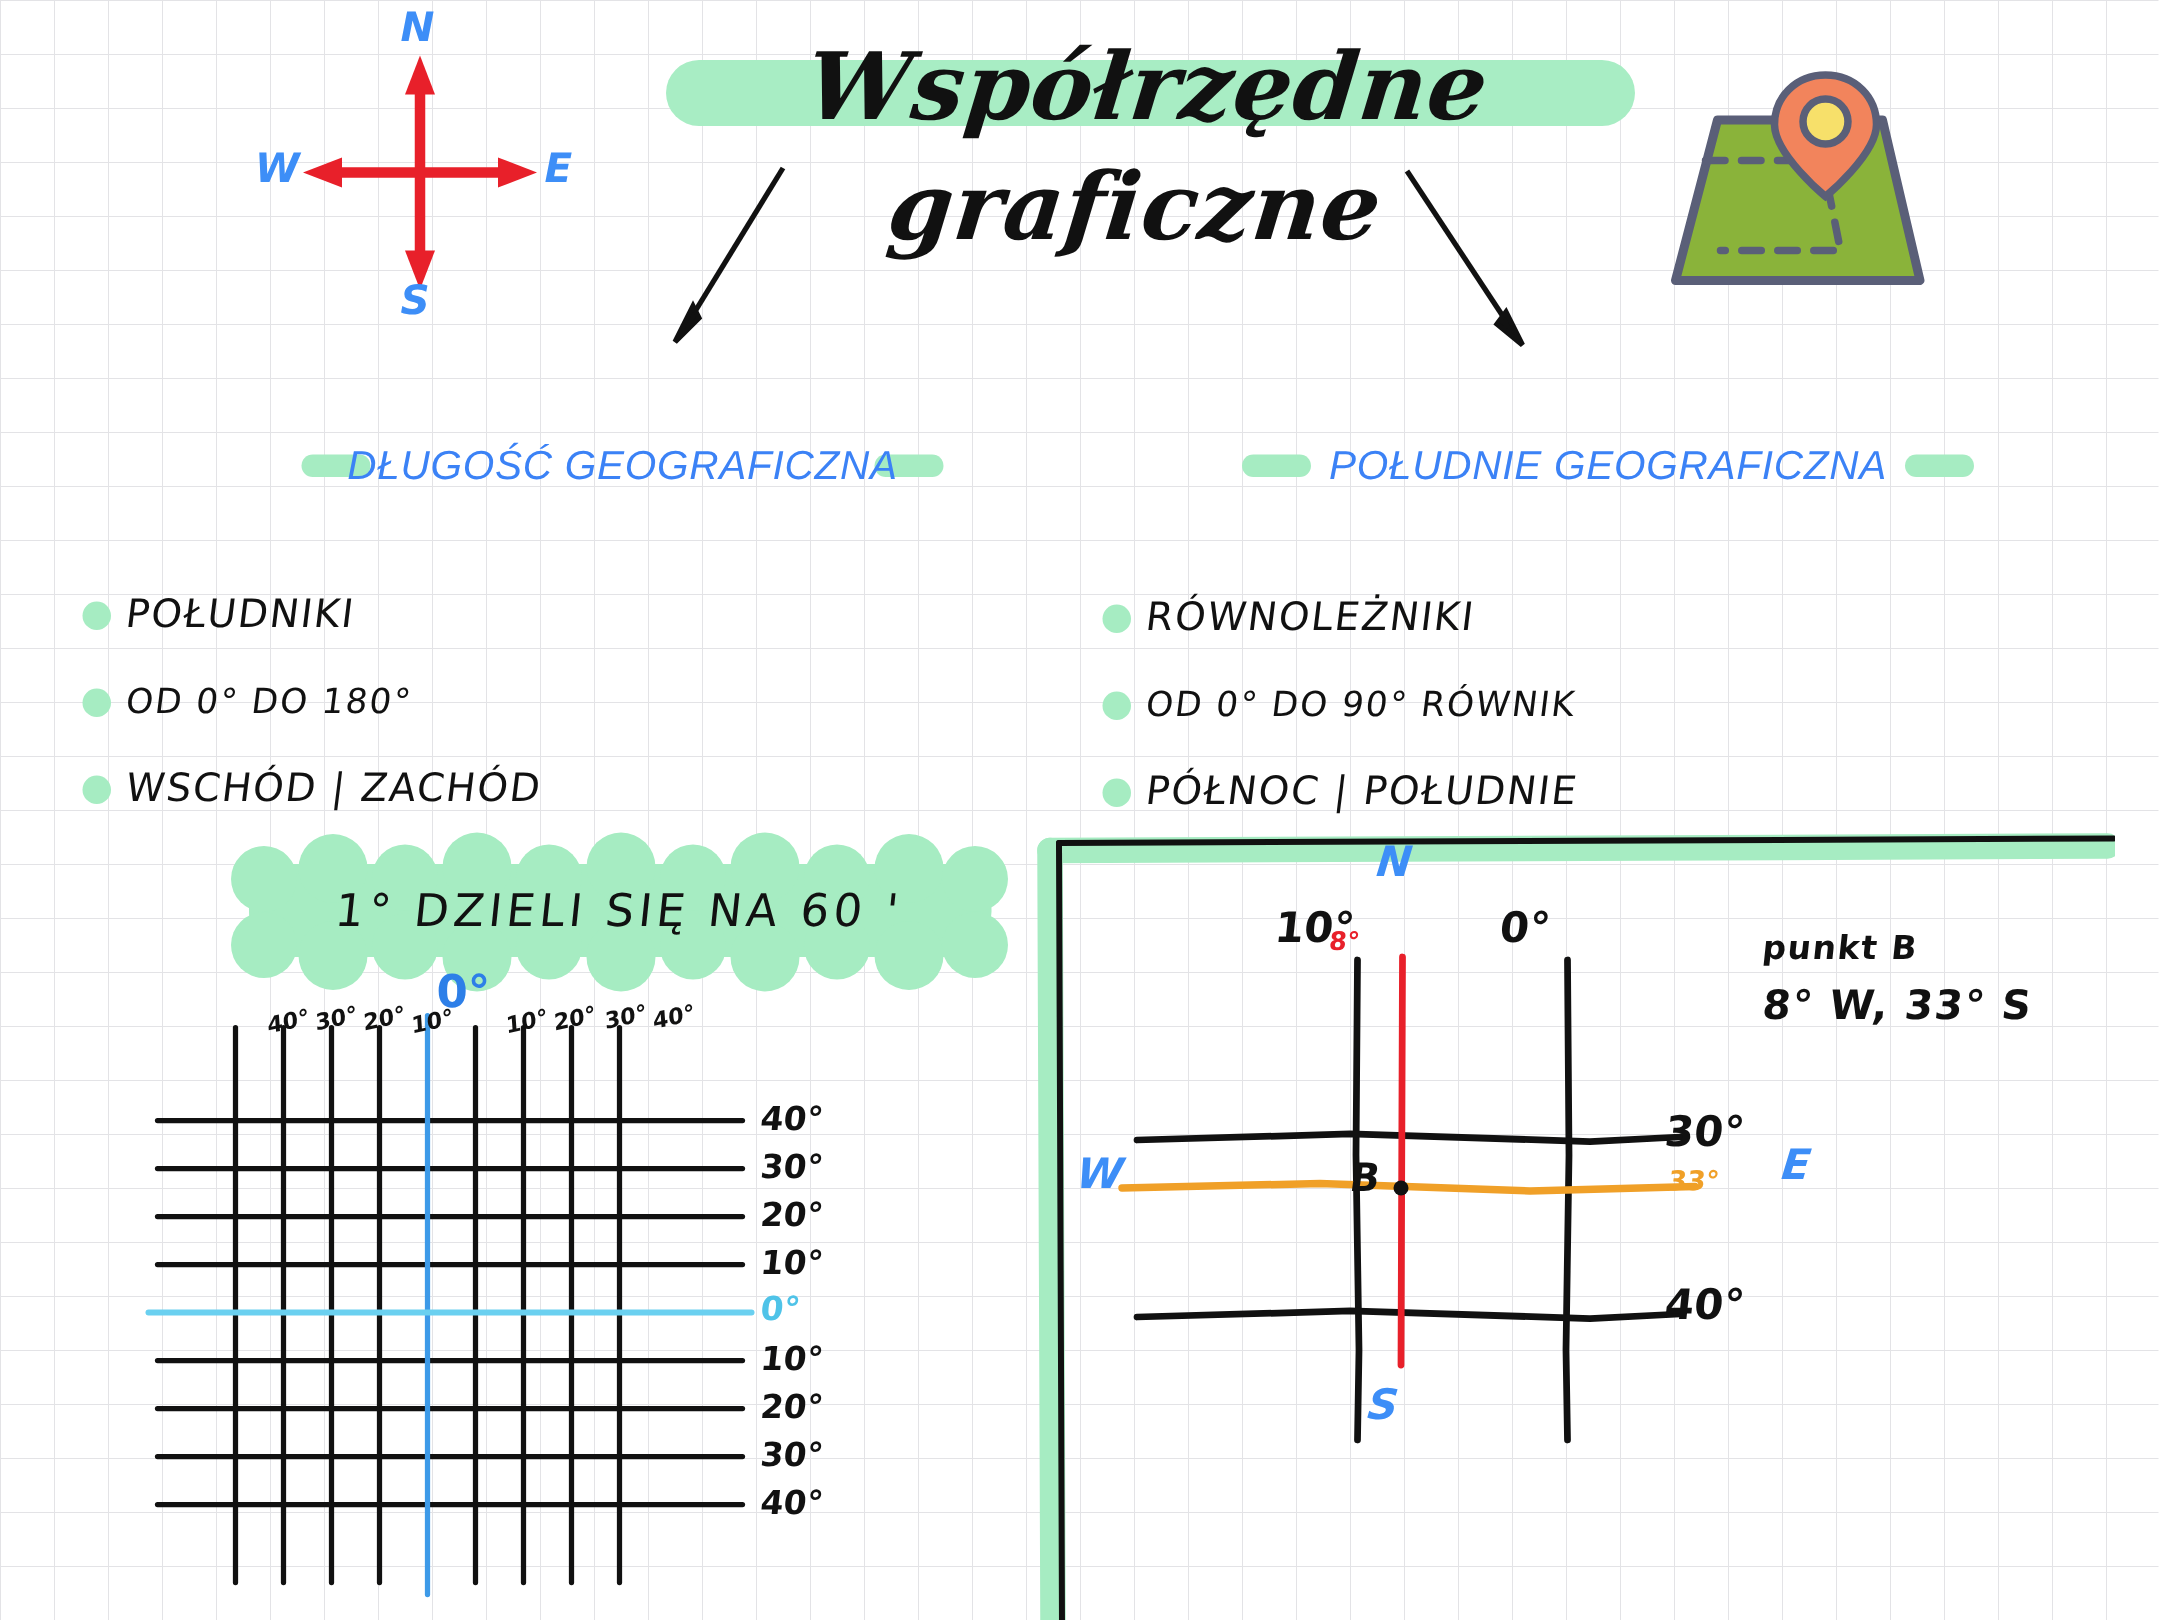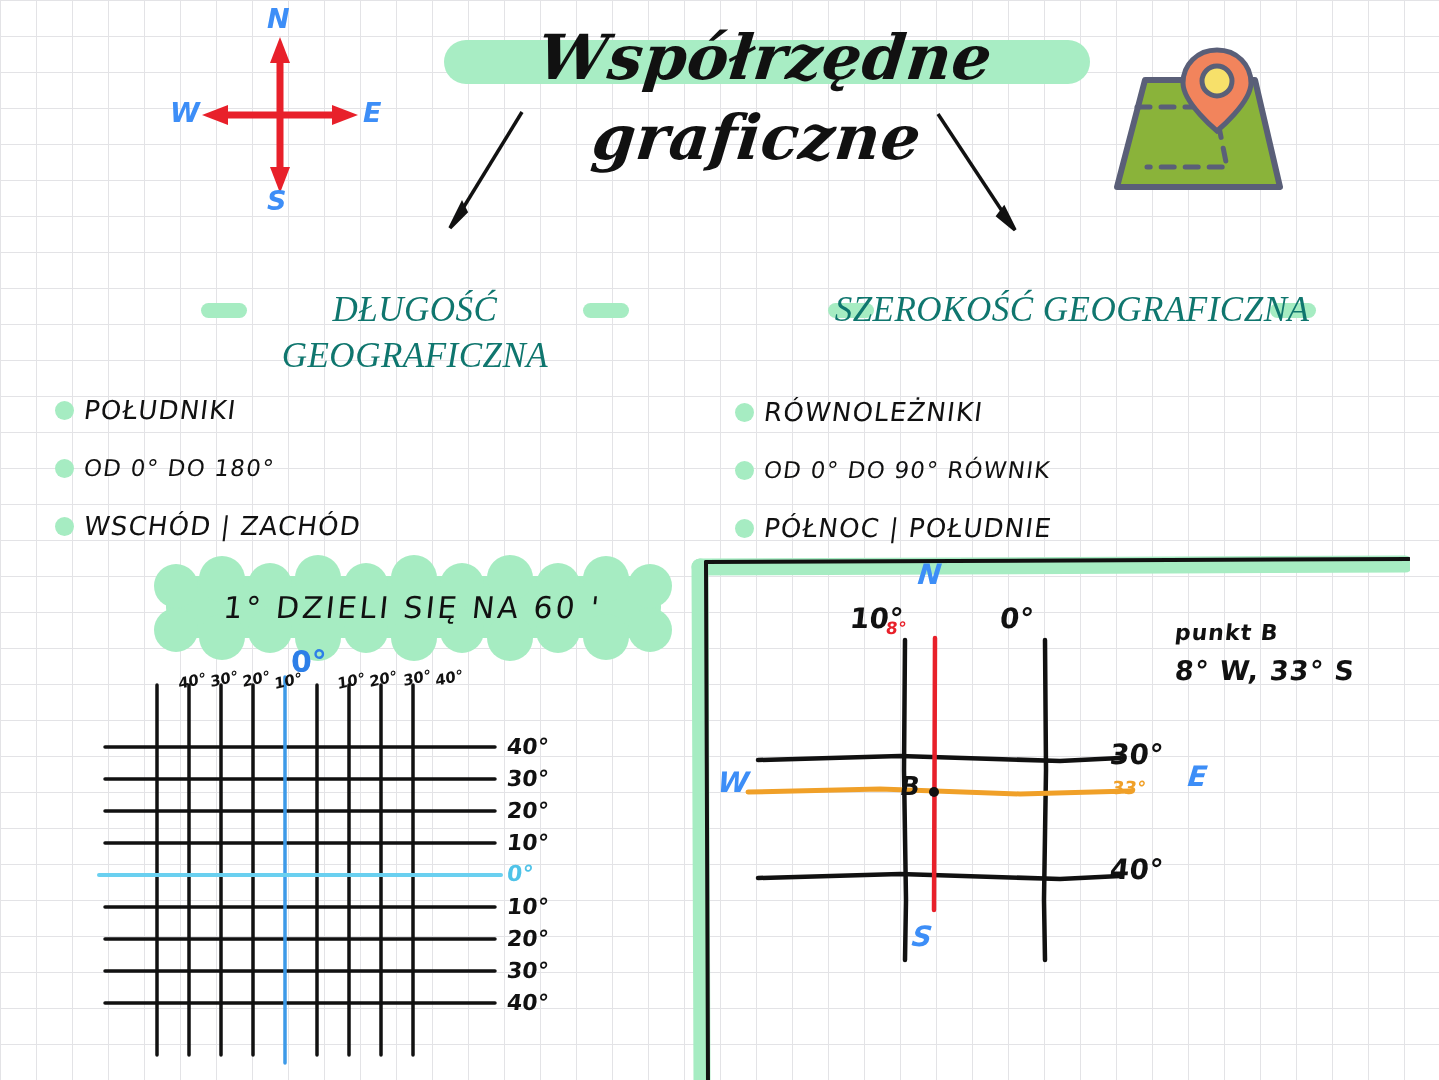--- a/index.html
+++ b/index.html
@@ -41,22 +41,22 @@
   #map-icon { left:1105px; top:45px; width:190px; height:160px; }
 
   
   .sec-head { height:46px; }
   .sec-head .hl-l, .sec-head .hl-r {
     position:absolute; top:16px; width:46px; height:15px;
     background:#a6ecc2; border-radius:8px;
   }
   .sec-head .txt {
     position:absolute; top:0; left:0; width:100%;
-    text-align:center; font-family:Liberation Serif, serif;
-    font-style:italic; font-size:35px; color:#0f766e; line-height:46px;
+    text-align:center; font-family:Liberation Sans, sans-serif;
+    font-style:italic; font-size:27px; color:#3b82f6; line-height:46px;
     letter-spacing:0.5px;
   }
   #head-lon { left:195px; top:287px; width:440px; }
   #head-lon .hl-l { left:6px; } #head-lon .hl-r { right:6px; }
   #head-lat { left:822px; top:287px; width:500px; }
   #head-lat .hl-l { left:6px; } #head-lat .hl-r { right:6px; }
 
   
   .blist { }
   .bitem { position:relative; height:58px; }
@@ -174,21 +174,21 @@
 
 <div class="abs sec-head" id="head-lon">
   <span class="hl-l"></span>
   <span class="hl-r"></span>
   <span class="txt">DŁUGOŚĆ GEOGRAFICZNA</span>
 </div>
 
 <div class="abs sec-head" id="head-lat">
   <span class="hl-l"></span>
   <span class="hl-r"></span>
-  <span class="txt">SZEROKOŚĆ GEOGRAFICZNA</span>
+  <span class="txt">POŁUDNIE GEOGRAFICZNA</span>
 </div>
 
 <div class="abs blist" id="list-lon">
   <div class="bitem">
     <span class="bdot"></span>
     <span class="btext">POŁUDNIKI</span>
   </div>
   <div class="bitem">
     <span class="bdot"></span>
     <span class="btext small">OD 0° DO 180°</span>

